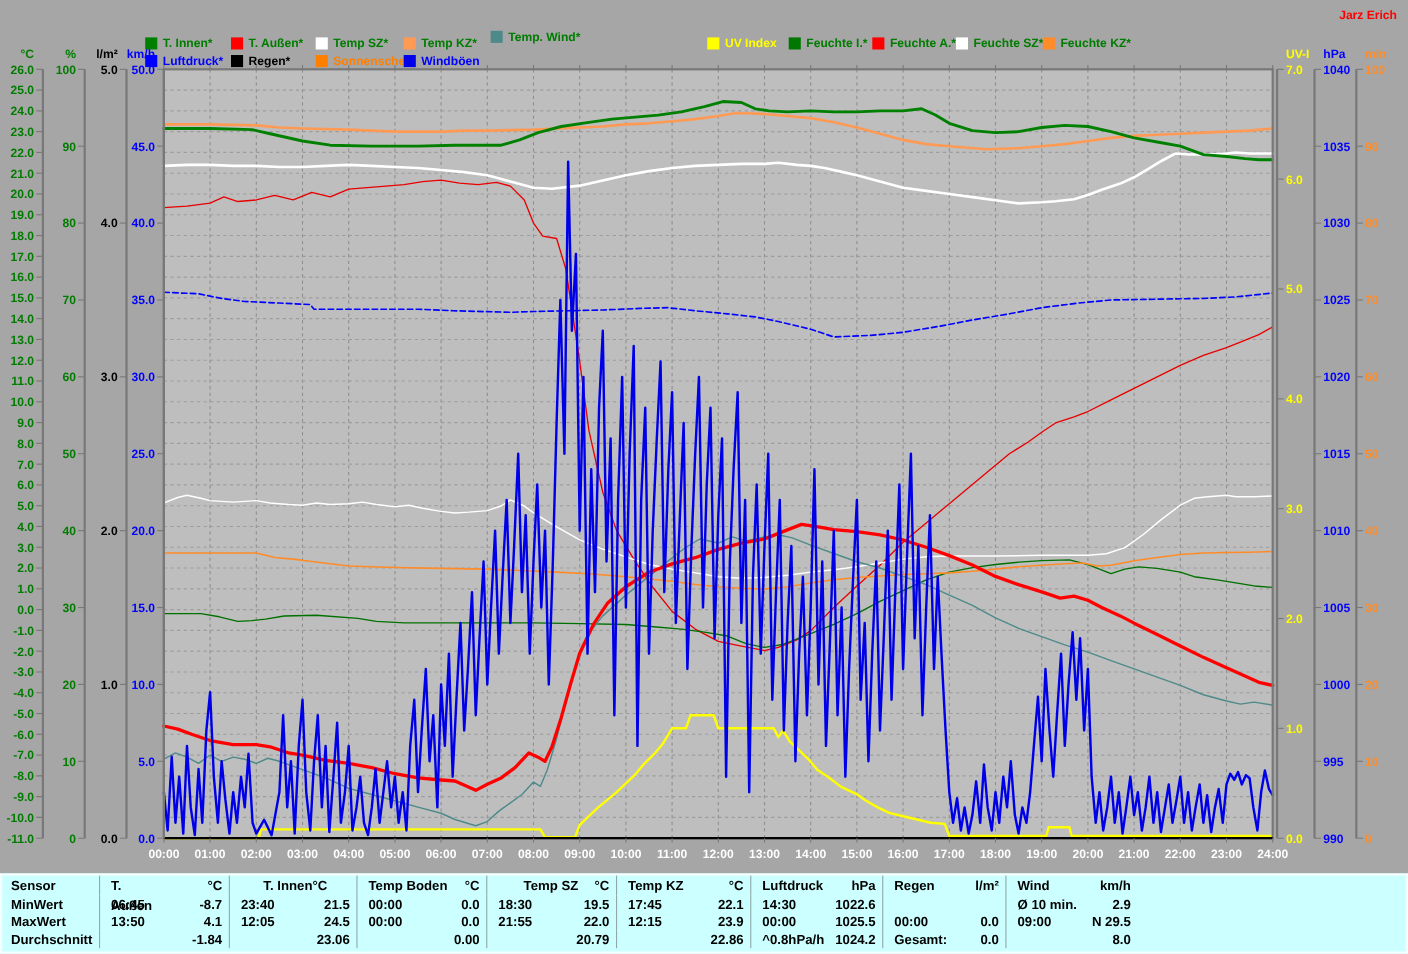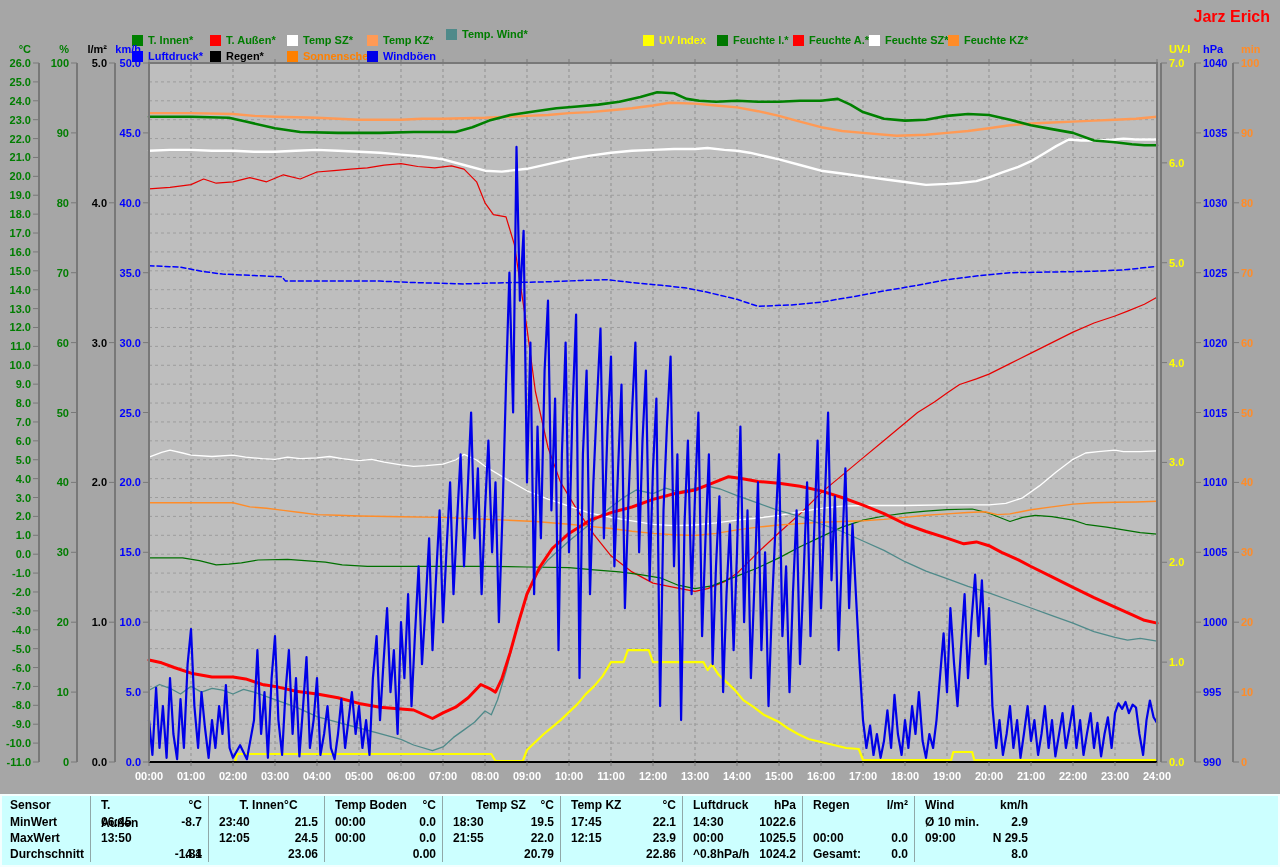--- a/index.html
+++ b/index.html
@@ -10,21 +10,21 @@
     position:relative;
     -webkit-font-smoothing:none;
   }
   #stage{position:absolute;left:0;top:0;width:1280px;height:867px;}
   #title{
     position:absolute;left:0;top:5px;width:100%;text-align:center;
     color:#ffffff;font-size:14px;letter-spacing:0.5px;
   }
   #author{
     position:absolute;top:8px;right:10px;
-    color:#ff0000;font-size:16px;font-weight:bold;
+    color:#ff0000;font-size:11px;font-weight:bold;
   }
   .legend-item{position:absolute;height:12px;white-space:nowrap;cursor:default;}
   .legend-item .sw{
     display:inline-block;width:11px;height:11px;vertical-align:-2px;margin-right:5px;
   }
   .legend-item .lb{font-size:11px;font-weight:bold;}
   #chart-svg{position:absolute;left:0;top:0;}
   #bottom-table{
     position:absolute;left:0;top:794px;width:1276px;height:69px;
     background:#ccffff;border:2px solid #f4fefe;
@@ -504,21 +504,21 @@
           <span class="t"></span>
           <span class="v"></span>
         </div>
         <div class="tgroup" style="width: 120px;">
           <span class="t">Ø 10 min.</span>
           <span class="v">2.9</span>
         </div>
       </div>
       <div class="trow">
         <div class="tcell-rowhdr">MaxWert</div>
-        <div class="tgroup" style="width: 118px; flex-direction: column;">
+        <div class="tgroup" style="width: 118px;">
           <span class="t">13:50</span>
           <span class="v">4.1</span>
         </div>
         <div class="tgroup" style="width: 116px;">
           <span class="t">12:05</span>
           <span class="v">24.5</span>
         </div>
         <div class="tgroup" style="width: 118px;">
           <span class="t">00:00</span>
           <span class="v">0.0</span>

